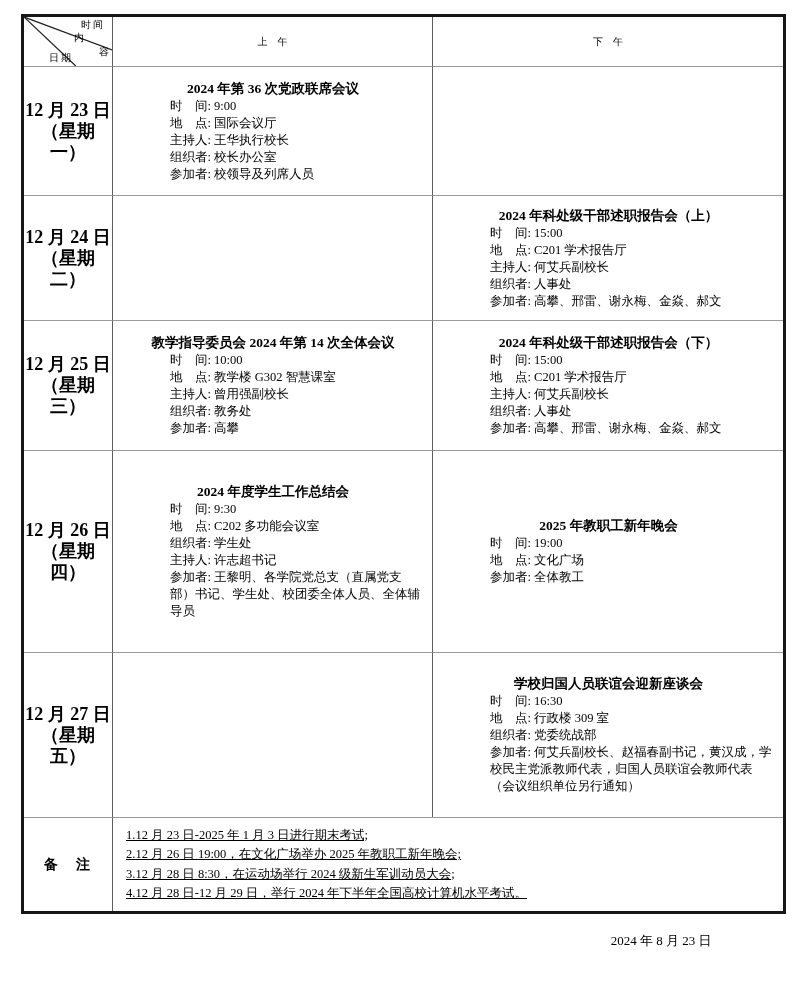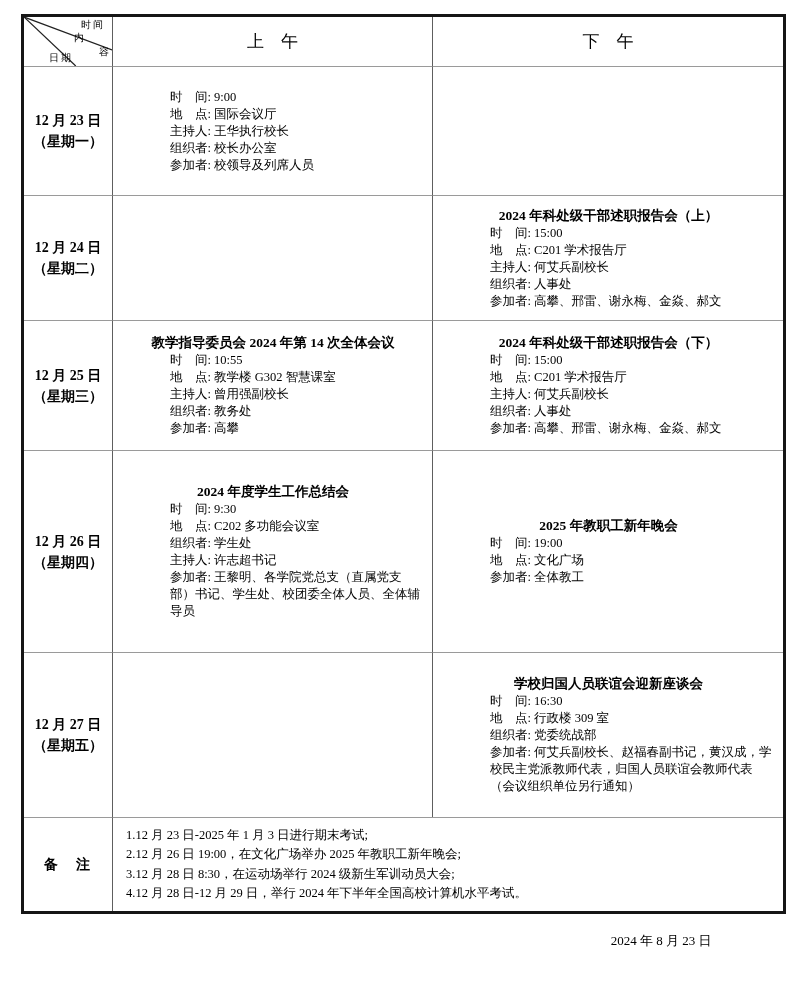--- a/index.html
+++ b/index.html
@@ -21,40 +21,40 @@
   .span2 { grid-column:span 2; }
 
   
   .corner svg { position:absolute; left:0; top:0; width:100%; height:100%; }
   .corner span { position:absolute; font-size:10px; letter-spacing:2px; white-space:nowrap;padding-left:23px; }
   .c-time { right:7px; top:1px; }
   .c-nei  { left:27px; top:14px; letter-spacing:0; }
   .c-rong { left:52px; top:28px; letter-spacing:0; }
   .c-date { left:2px; bottom:1px; letter-spacing:4px; }
 
-  .head { display:flex; align-items:center; justify-content:center; font-size:17px; }
+  .head { display:flex; align-items:center; justify-content:center; font-size:10px; }
 
   .datec {
     display:flex; flex-direction:column; align-items:center; justify-content:center;
-    font-weight:bold; font-size:14px; line-height:21px; text-align:center;
+    font-weight:bold; font-size:18px; line-height:21px; text-align:center;
   }
   .rem-label { font-size:14px; letter-spacing:2px; }
 
   .ev {
     display:flex; flex-direction:column; justify-content:center;
     height:100%; padding:4px 8px 4px 9px;
   }
   .ev .title { text-align:center; font-weight:bold; font-size:13.5px; line-height:17px; margin-bottom:1px; }
   .ev .ln { font-size:12.5px; line-height:17px;margin-left:48px; }
 
   .rem {
     display:flex; flex-direction:column; justify-content:center;
     height:100%; padding:2px 10px 2px 13px;
   }
-  .rem .ln { font-size:12.5px; line-height:19.5px; }
+  .rem .ln { font-size:12.5px; line-height:19.5px;text-decoration:underline; }
 
   .footer {
     position:absolute; top:929px; left:551px; width:220px;
     text-align:center; font-size:13px; line-height:23px;
   }
 </style>
 </head>
 <body>
 
 <div class="page">
@@ -72,20 +72,21 @@
     </div>
     <div class="cell r1 head">上　午</div>
     <div class="cell r1 head">下　午</div>
 
     <div class="cell c1 datec">
       <div>12 月 23 日</div>
       <div>（星期一）</div>
     </div>
     <div class="cell">
       <div class="ev">
+        <div class="title">2024 年第 36 次党政联席会议</div>
         <div class="ln">时　间: 9:00</div>
         <div class="ln">地　点: 国际会议厅</div>
         <div class="ln">主持人: 王华执行校长</div>
         <div class="ln">组织者: 校长办公室</div>
         <div class="ln">参加者: 校领导及列席人员</div>
       </div>
     </div>
     <div class="cell"></div>
 
     <div class="cell c1 datec">
@@ -104,21 +105,21 @@
       </div>
     </div>
 
     <div class="cell c1 datec">
       <div>12 月 25 日</div>
       <div>（星期三）</div>
     </div>
     <div class="cell">
       <div class="ev">
         <div class="title">教学指导委员会 2024 年第 14 次全体会议</div>
-        <div class="ln">时　间: 10:55</div>
+        <div class="ln">时　间: 10:00</div>
         <div class="ln">地　点: 教学楼 G302 智慧课室</div>
         <div class="ln">主持人: 曾用强副校长</div>
         <div class="ln">组织者: 教务处</div>
         <div class="ln">参加者: 高攀</div>
       </div>
     </div>
     <div class="cell">
       <div class="ev">
         <div class="title">2024 年科处级干部述职报告会（下）</div>
         <div class="ln">时　间: 15:00</div>

